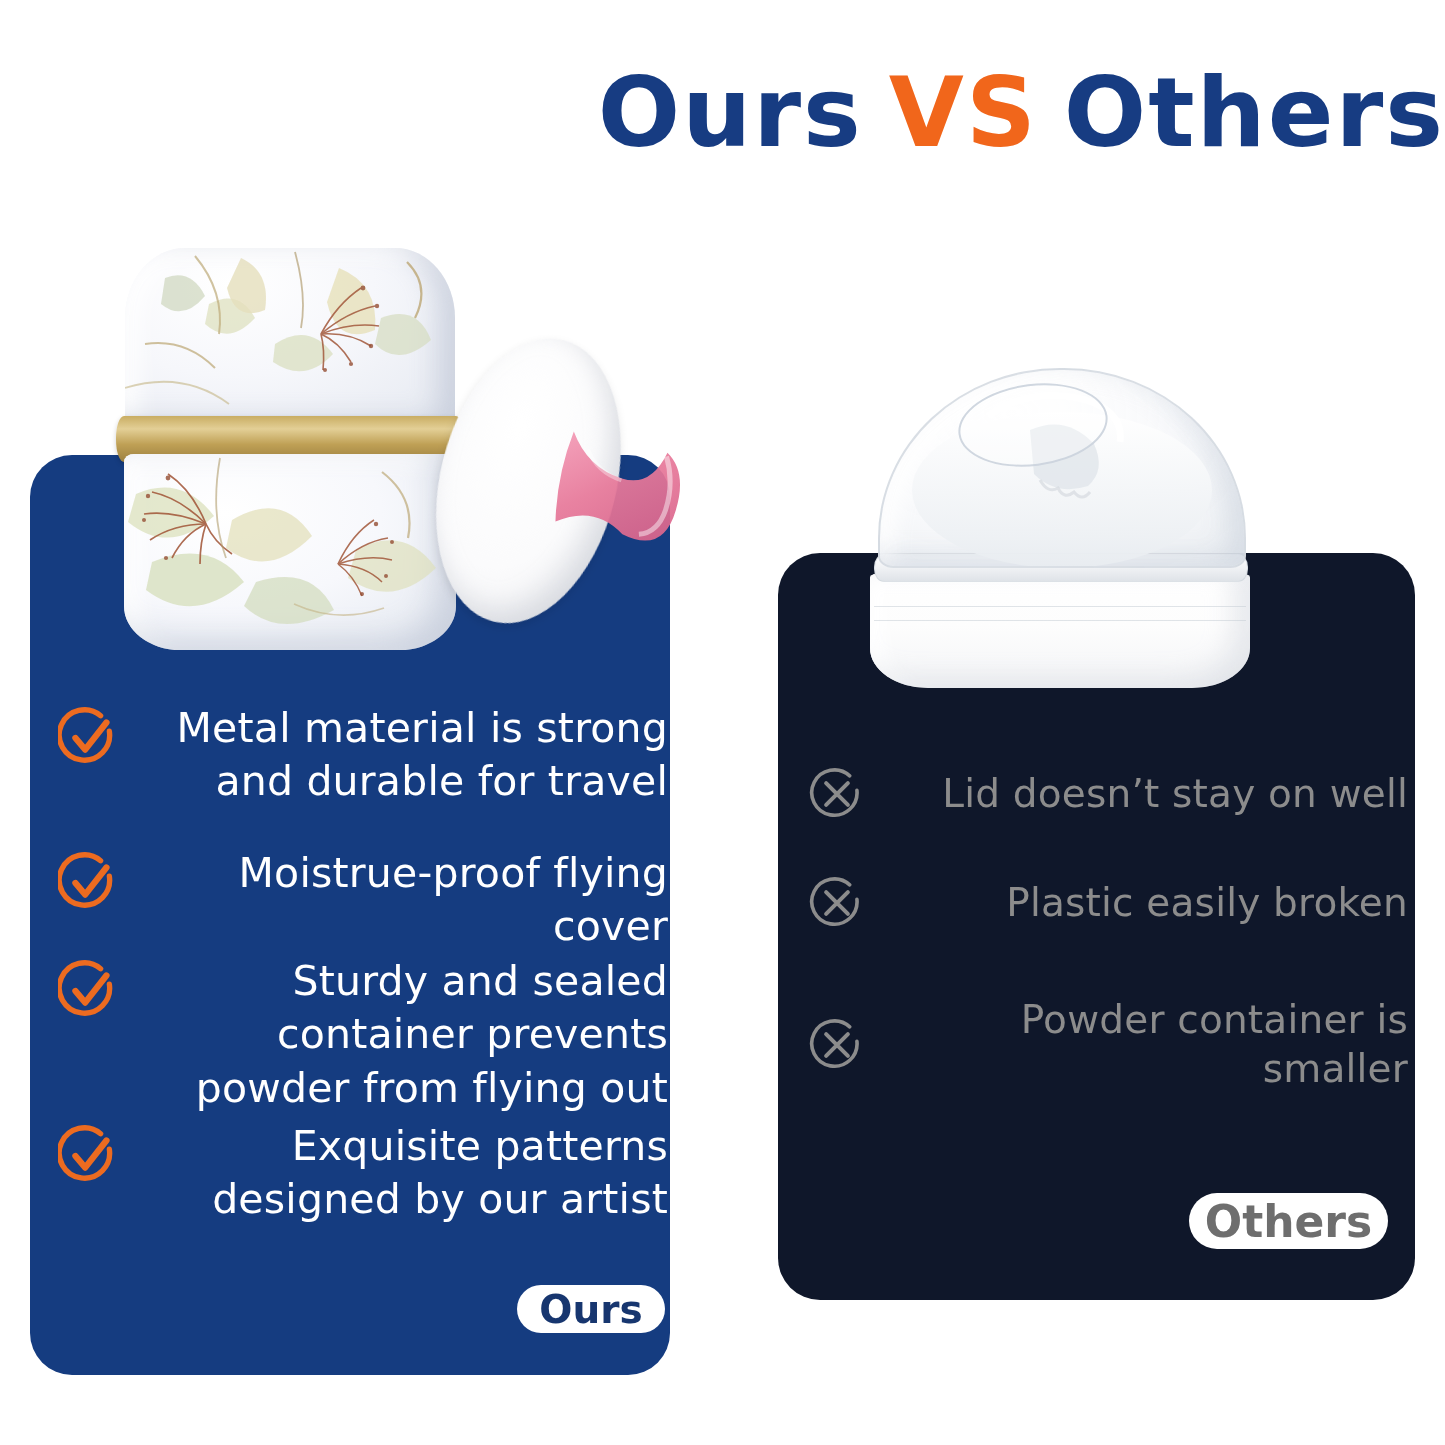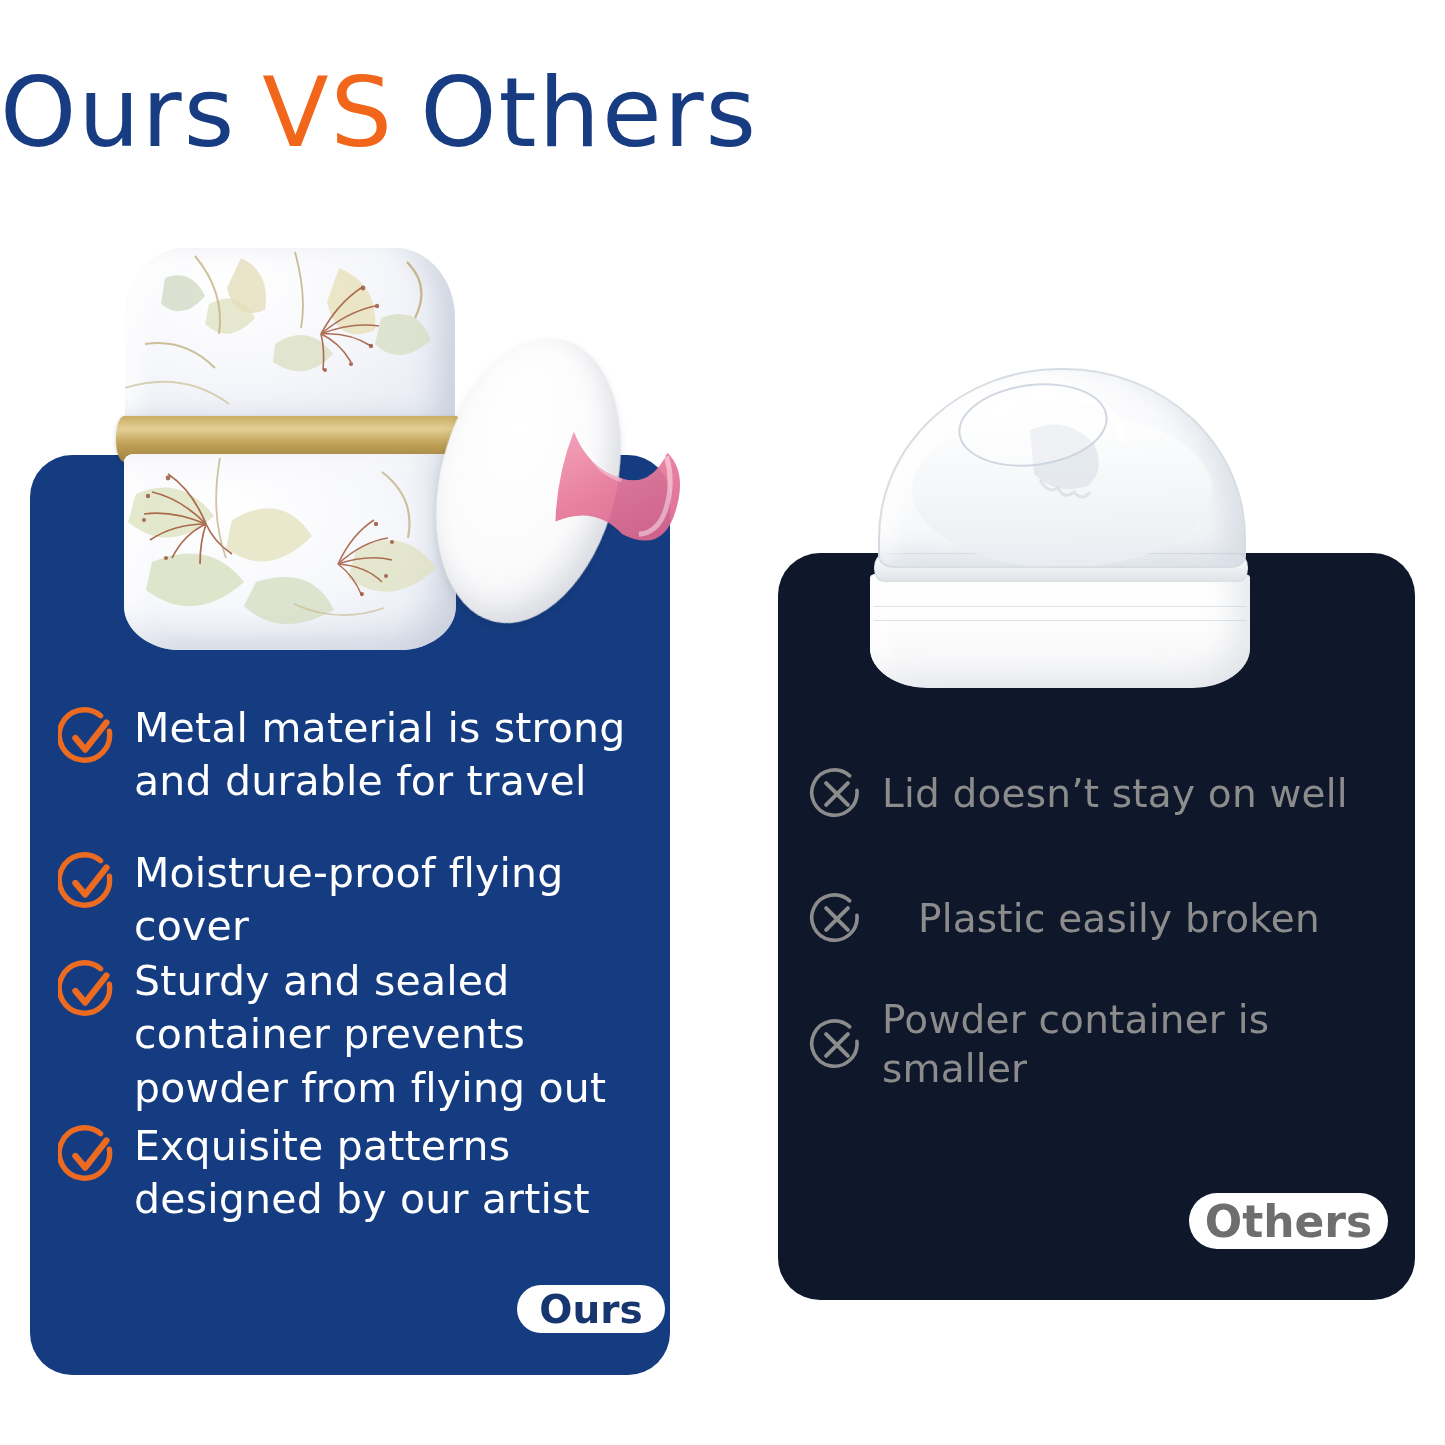--- a/index.html
+++ b/index.html
@@ -17,24 +17,24 @@
     background: #ffffff;
     overflow: hidden;
   }
 
   
   .title {
     position: absolute;
     top: 62px;
     left: 0;
     width: 1445px;
-    text-align: left;
+    text-align: right;
     font-family: "DejaVu Sans", sans-serif;
     font-size: 97px;
-    font-weight: normal;
+    font-weight: bold;
     letter-spacing: 2px;
     white-space: nowrap;
     line-height: 1.05;
   }
   .title .w { display: inline-block; }
   .title .ours   { color: #173C82; }
   .title .vs     { color: #F1661B; margin: 0 26px; }
   .title .others { color: #173C82; }
 
   
@@ -61,20 +61,21 @@
   .bullets {
     position: absolute;
     left: 0;
     top: 0;
     width: 100%;
   }
   .bullet {
     position: absolute;
     display: flex;
     align-items: flex-start;
+    text-align: right;
   }
   .bullet .icon {
     flex: 0 0 auto;
     margin-top: 4px;
   }
   .bullet .btext {
     flex: 1 1 auto;
   }
 
   
@@ -98,21 +99,21 @@
   #panel-others .bullet .icon { width: 58px; height: 58px; margin-right: 16px; margin-top: 0; }
   #panel-others .bullet .btext {
     color: #8C8C8C;
     font-family: "DejaVu Sans", sans-serif;
     font-size: 39px;
     line-height: 1.25;
     font-weight: 400;
     letter-spacing: 0.2px;
   }
   #xb0 { top: 212px; }
-  #xb1 { top: 337px; gap: 36px; }
+  #xb1 { top: 321px; gap: 36px; }
   #xb2 { top: 443px; }
 
   
   .pill {
     position: absolute;
     background: #ffffff;
     border-radius: 100px;
     display: flex;
     align-items: center;
     justify-content: center;

